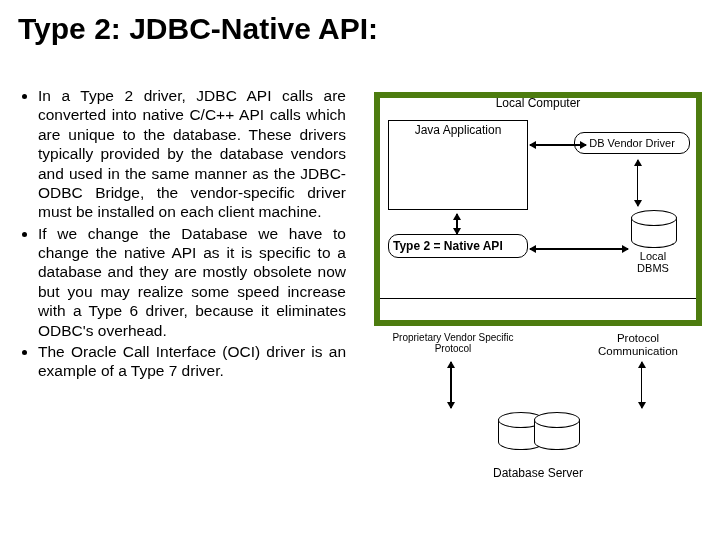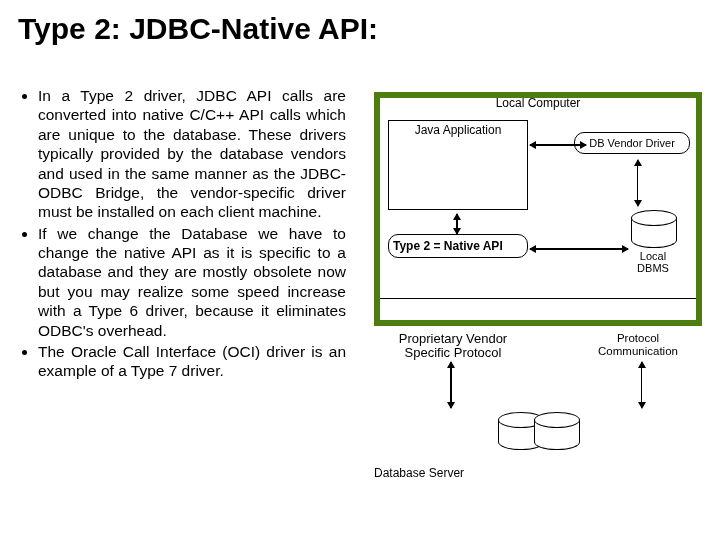--- a/index.html
+++ b/index.html
@@ -150,21 +150,21 @@
     position: relative;
     height: 190px;
   }
   .proto-left {
     position: absolute;
     left: 14px;
     top: 6px;
     width: 130px;
     text-align: center;
     line-height: 1.1;
-    font-size: 13px;
+    font-size: 10px;
   }
   .proto-right {
     position: absolute;
     right: 14px;
     top: 6px;
     width: 100px;
     text-align: center;
     line-height: 1.1;
     font-size: 11.5px;
   }
@@ -173,20 +173,21 @@
     top: 86px;
     left: 50%;
     transform: translateX(-50%);
     display: flex;
   }
   .db-server-cyls .cyl:nth-child(2) { margin-left: -8px; }
   .db-server-label {
     position: absolute;
     top: 140px;
     left: 0; right: 0;
+    text-align: center;
     font-size: 12px;
   }
 
   
   .arrow {
     position: absolute;
     background: #000;
   }
   .arrow.h { height: 1.5px; }
   .arrow.v { width: 1.5px; }

